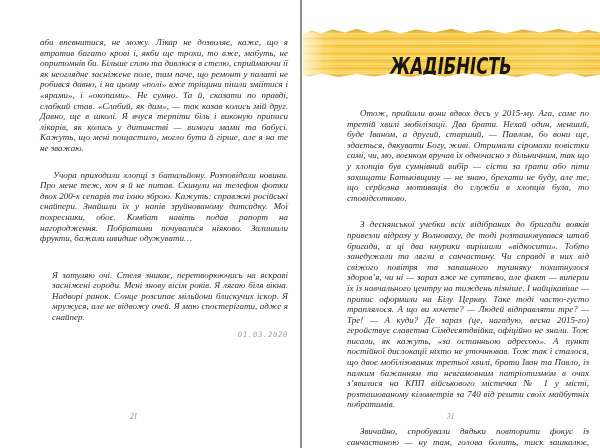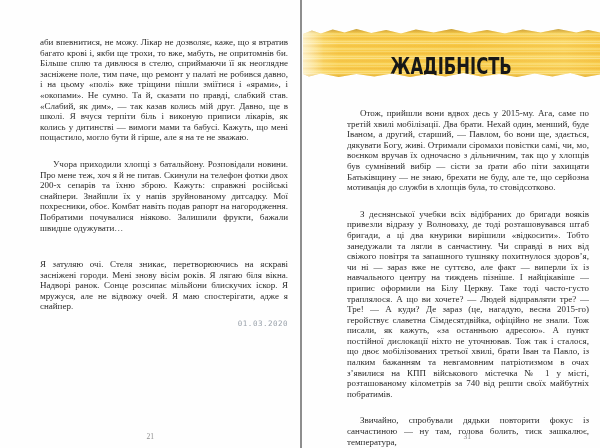--- a/index.html
+++ b/index.html
@@ -2,37 +2,37 @@
 <html lang="uk"><head>
 <meta charset="utf-8">
 <style>
   html, body { margin: 0; padding: 0; }
   body {
     width: 600px; height: 448px;
     background: #fefefe;
     overflow: hidden;
     font-family: "Liberation Serif", serif;
   }
-  .spread { position: relative; width: 600px; height: 448px; }
+  .spread { position: relative; width: 600px; height: 448px; font-style: italic; }
 
   .divider {
     position: absolute; left: 300px; top: 0;
     width: 2px; height: 448px;
     background: #8e8e8e;
   }
 
   .text-col p {
     margin: 0;
     font-size: 9px;
     line-height: 10.6px;
     color: #2b2b2b;
     text-align: justify;
   }
   .text-col p.indent { text-indent: 13px; margin-top: 16px; }
-  .text-col p.scene-break { margin-top: 26px; }
+  .text-col p.scene-break { margin-top: 26px; margin-left: 12px; }
 
   .left-col {
     position: absolute; left: 40px; top: 37px; width: 248px;
   }
   .entry-date {
     margin-top: 7px;
     text-align: right;
     font-family: "DejaVu Sans Mono", monospace;
     font-size: 7.5px;
     letter-spacing: 0.5px;
@@ -68,22 +68,22 @@
     transform: scaleX(0.82) scaleY(1.12);
     letter-spacing: 0px;
     white-space: nowrap;
   }
 
   .right-col {
     position: absolute; left: 347px; top: 92px; width: 242px;
   }
 
   .pagenum {
-    position: absolute; top: 432px;
-    width: 24px; text-align: right;
+    position: absolute; top: 412px;
+    width: 24px; text-align: left;
     font-size: 7.5px; color: #8d8d8d;
   }
   .pagenum.left-num  { left: 130px; }
   .pagenum.right-num { left: 447px; }
 </style>
 </head>
 <body>
 
 <div class="spread">
 

